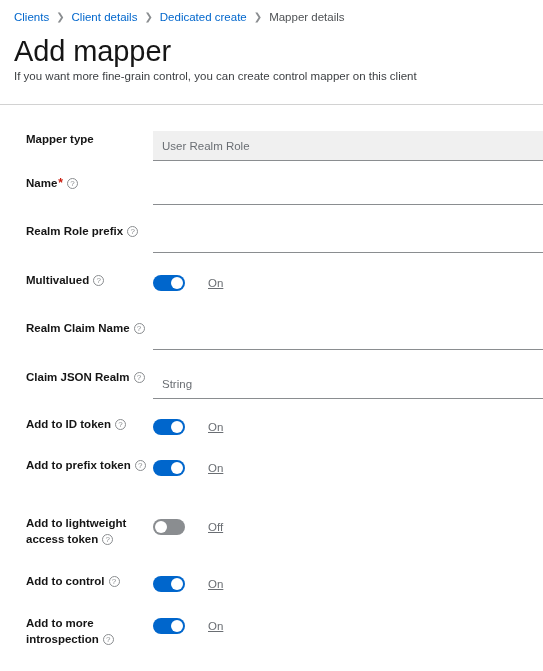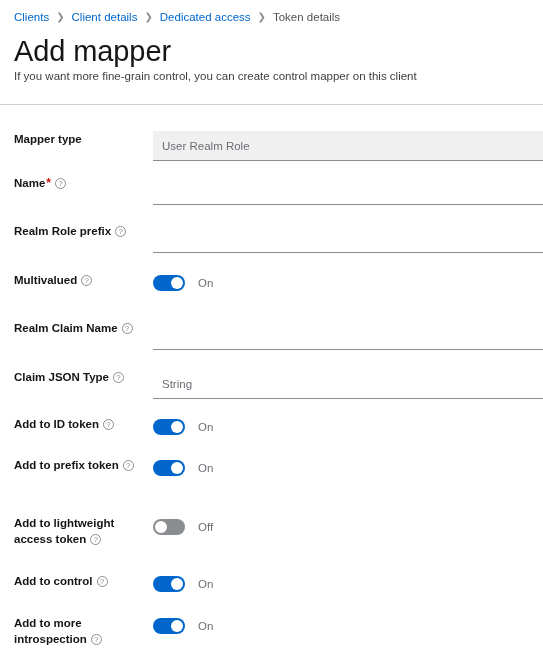--- a/index.html
+++ b/index.html
@@ -56,21 +56,21 @@
 
   
   .form { position: absolute; top: 105px; left: 0; right: 0; }
   .form-row {
     position: absolute;
     left: 0;
     width: 100%;
   }
   .label-col {
     position: absolute;
-    left: 14px;
+    left: 26px;
     width: 128px;
     font-size: 11.5px;
     font-weight: bold;
     color: #151515;
     line-height: 16px;
   }
   .req-star { color: #c9190b; font-size: 12px; margin-left: 1px; }
   .help-icon {
     display: inline-block;
     width: 11px; height: 11px;
@@ -122,39 +122,40 @@
   .switch.off { background: #8a8d90; }
   .switch .knob {
     position: absolute;
     top: 2px; left: 18px;
     width: 12px; height: 12px;
     border-radius: 50%;
     background: #ffffff;
   }
   .switch.off .knob { left: 2px; }
   .switch-label {
-    margin-left: 13px;
+    margin-left: 23px;
     font-size: 11.5px;
     color: #6a6e73;
+    text-decoration: underline;
   }
 </style>
 </head>
 <body>
 
 <div class="page">
 
   <div class="header">
     <div class="breadcrumb" id="breadcrumb">
         <span class="crumb-link">Clients</span>
         <span class="crumb-sep">❯</span>
         <span class="crumb-link">Client details</span>
         <span class="crumb-sep">❯</span>
-        <span class="crumb-link">Dedicated access</span>
+        <span class="crumb-link">Dedicated create</span>
         <span class="crumb-sep">❯</span>
-        <span class="crumb-current">Token details</span>
+        <span class="crumb-current">Mapper details</span>
       </div>
     <div class="page-title">Add mapper</div>
     <div class="page-subtitle">If you want more fine-grain control, you can create control mapper on this client</div>
   </div>
 
   <div class="divider"></div>
 
   <div class="form" id="form">
       <div class="form-row" style="top: 26px;">
         <div class="label-col"><span>Mapper type</span></div>
@@ -195,21 +196,21 @@
       </div>
       <div class="form-row" style="top: 215px;">
         <div class="label-col"><span>Realm Claim Name</span><span class="help-icon">?</span></div>
       </div>
       <div class="form-row" style="top: 215px;">
         <div class="field-col">
           <input type="text" class="text-input" placeholder="" style="">
         </div>
       </div>
       <div class="form-row" style="top: 264px;">
-        <div class="label-col"><span>Claim JSON Type</span><span class="help-icon">?</span></div>
+        <div class="label-col"><span>Claim JSON Realm</span><span class="help-icon">?</span></div>
       </div>
       <div class="form-row" style="top: 264px;">
         <div class="field-col">
           <input type="text" class="text-input" placeholder="String" style="">
         </div>
       </div>
       <div class="form-row" style="top: 311px;">
         <div class="label-col"><span>Add to ID token</span><span class="help-icon">?</span></div>
       </div>
       <div class="form-row" style="top: 312px;">

